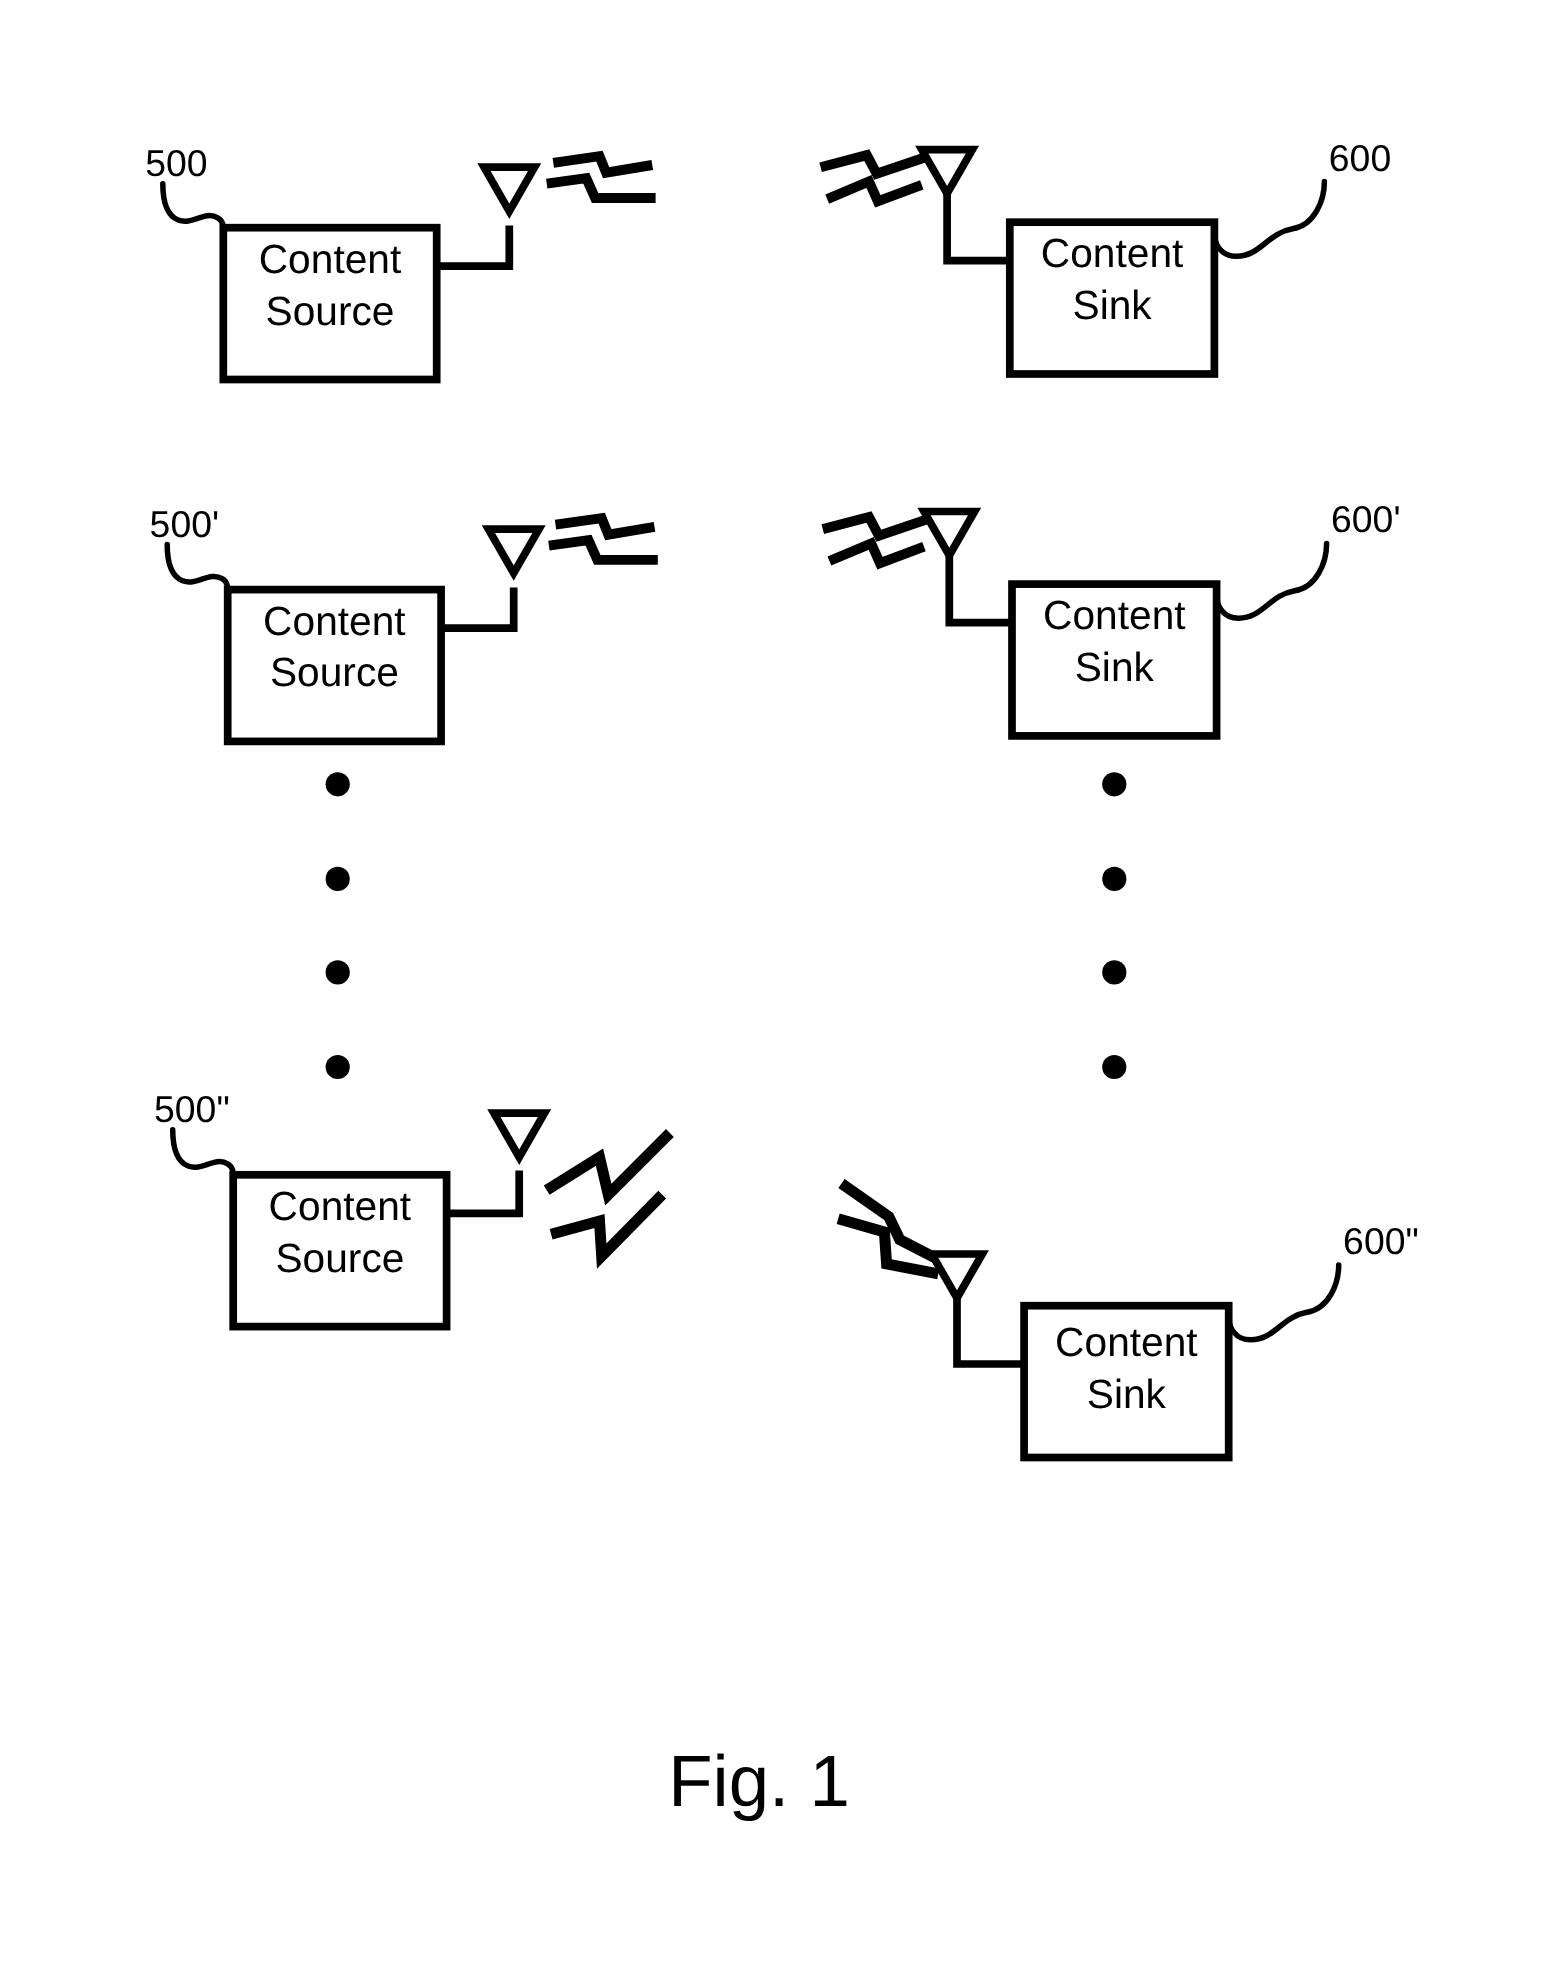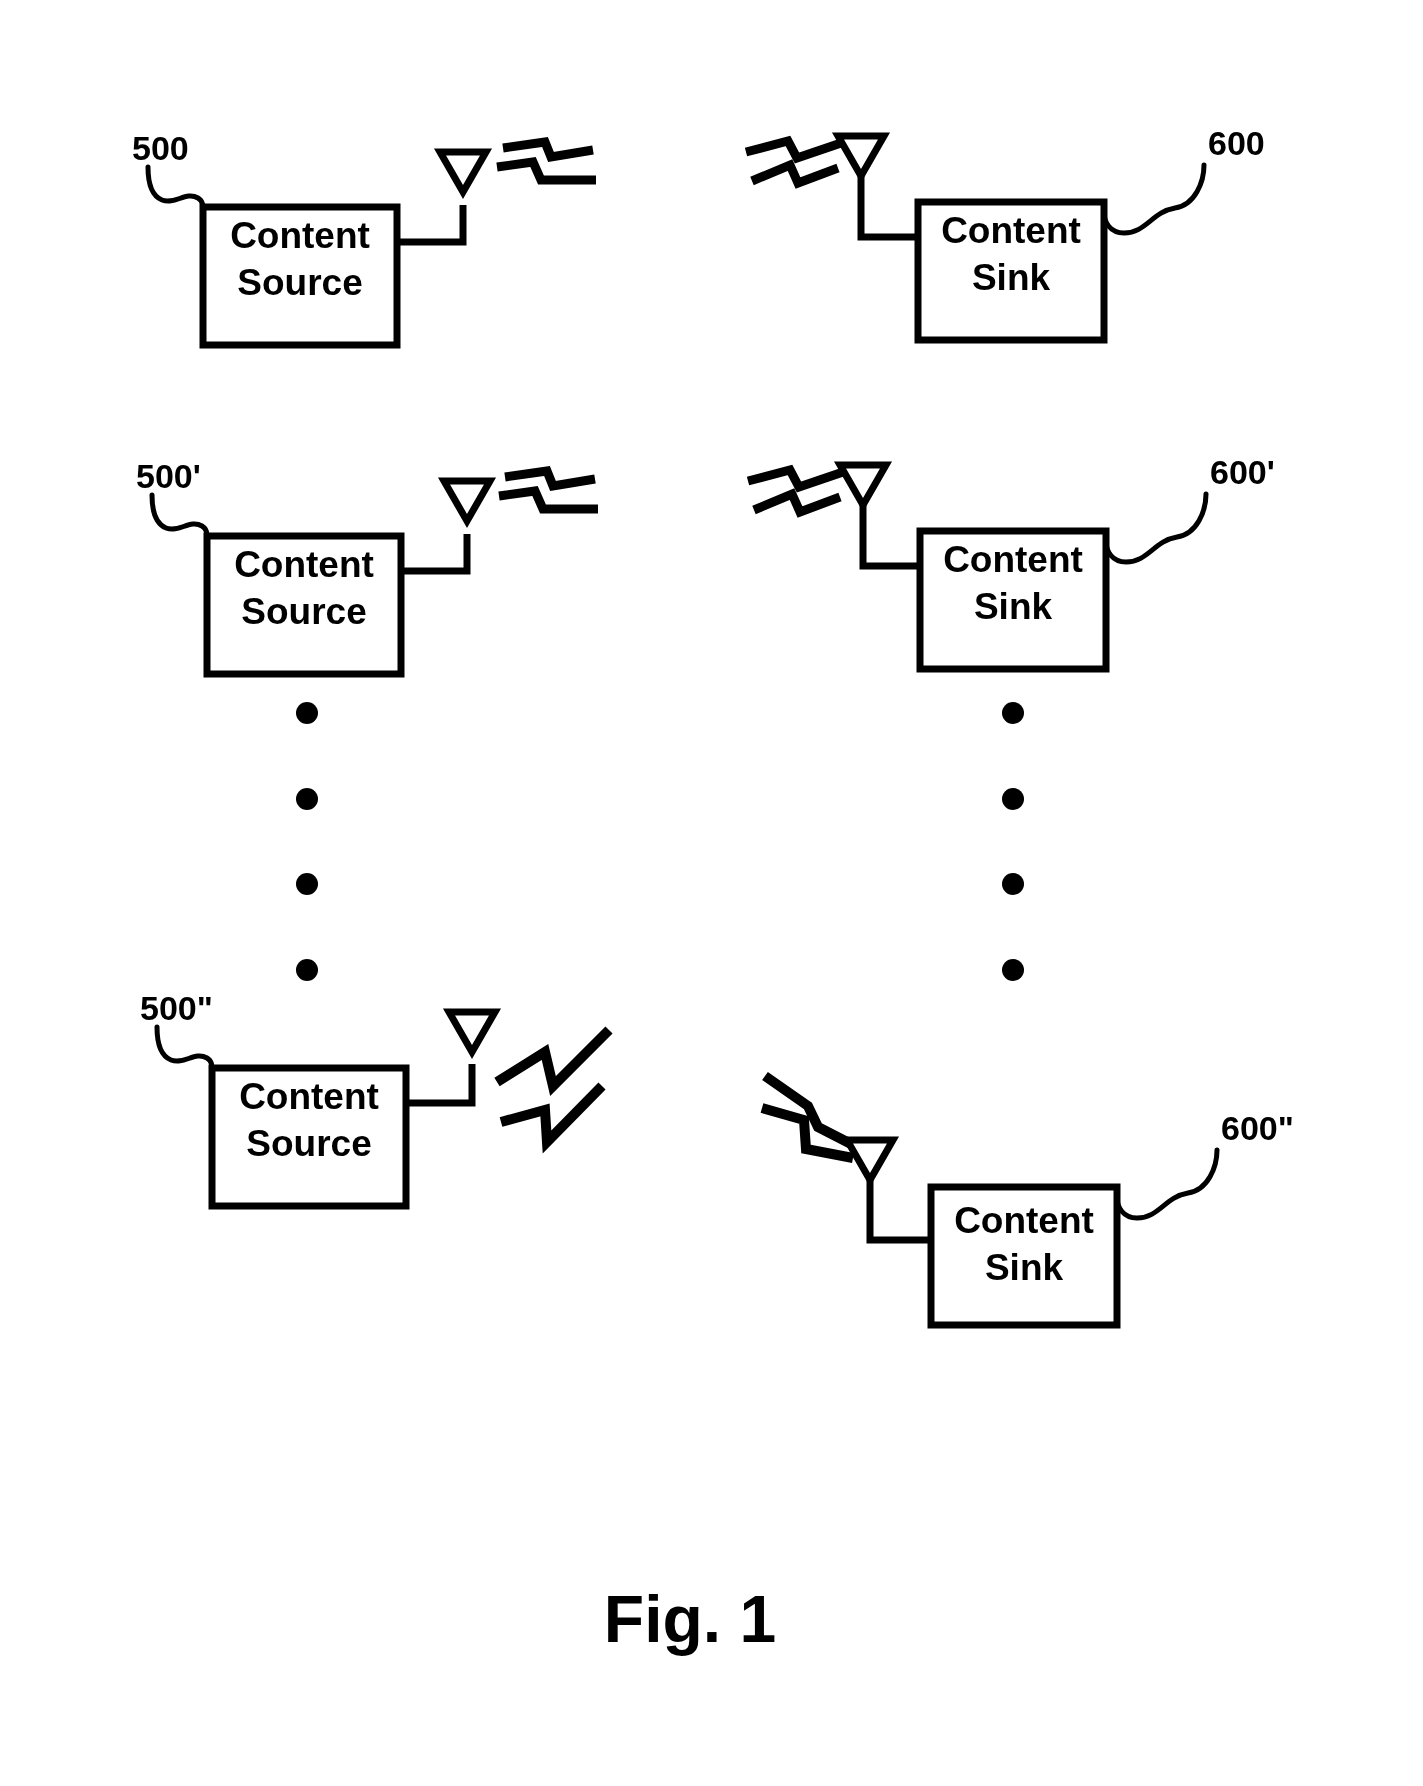--- a/index.html
+++ b/index.html
@@ -14,21 +14,20 @@
     position: relative;
     font-family: "Liberation Sans", sans-serif;
     overflow: hidden;
   }
   #figure-root {
     position: absolute;
     left: 0;
     top: 0;
     width: 1423px;
     height: 1780px;
-    font-weight: bold;
   }
   svg.figure-svg {
     display: block;
     width: 1423px;
     height: 1786px;
   }
   .box-rect {
     fill: #ffffff;
     stroke: #000000;
     stroke-width: 7;

